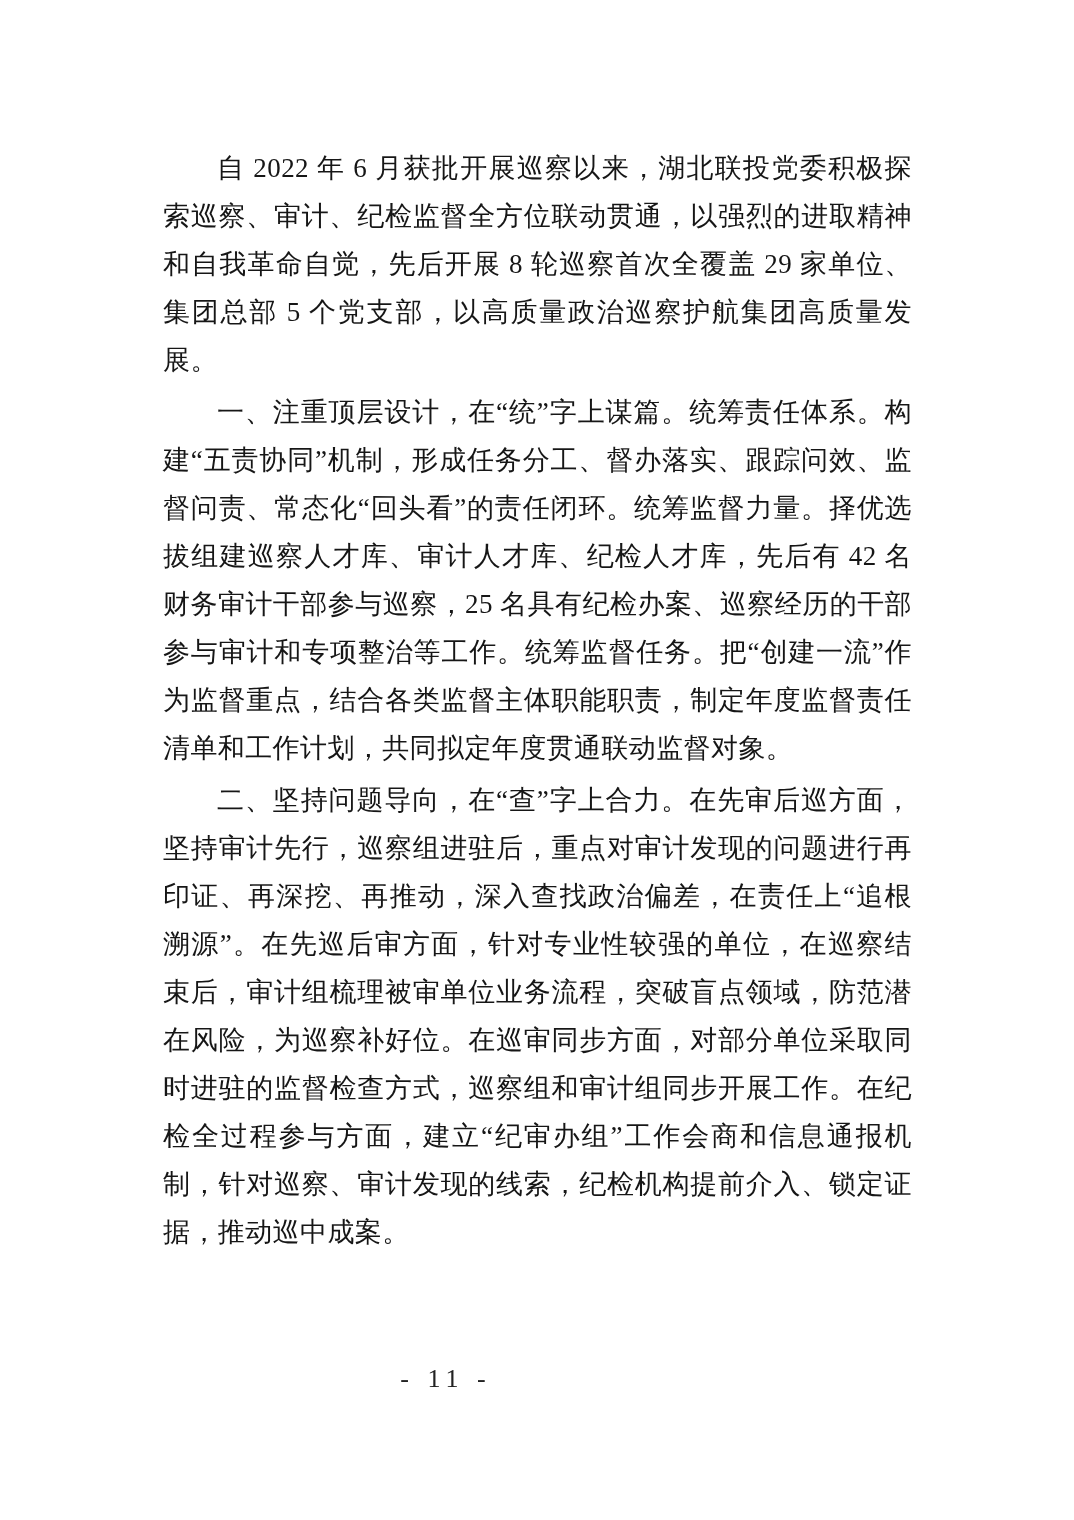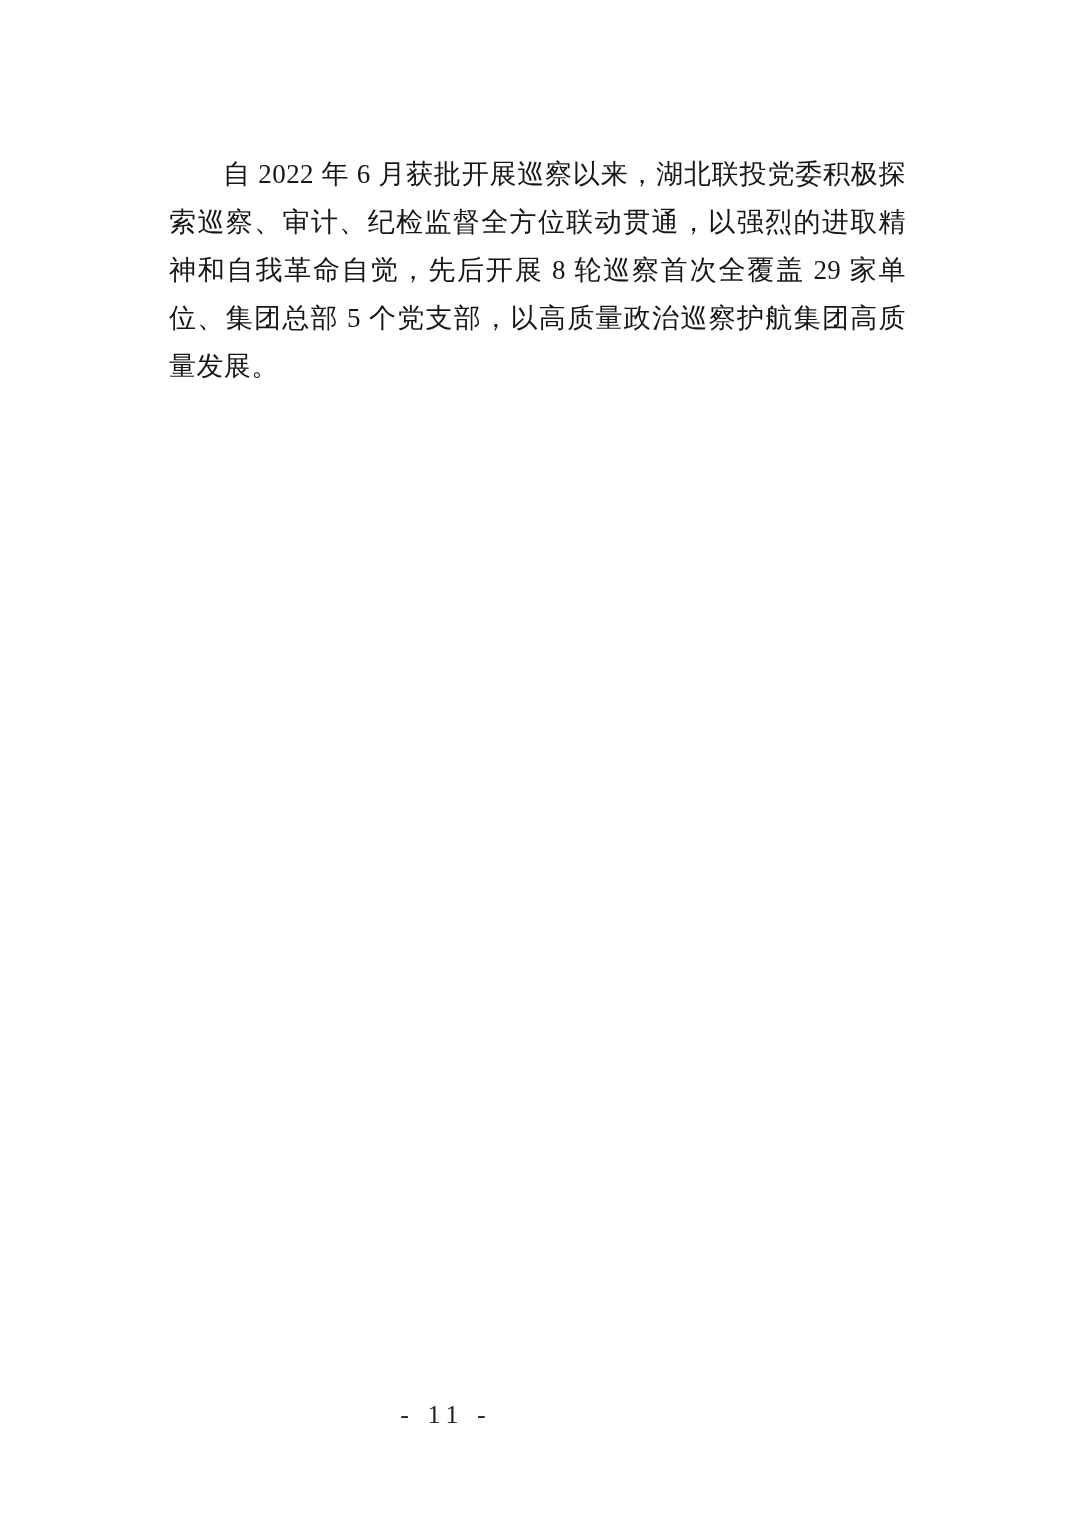--- a/index.html
+++ b/index.html
@@ -23,48 +23,50 @@
     height: 1520px;
     background: #ffffff;
   }
   .content {
     position: absolute;
     left: 159px;
     top: 140px;
     width: 757px;
   }
   .para {
-    margin: 10px;
+    margin: 4px;
     padding: 0;
     font-size: 27px;
     line-height: 48px;
     text-indent: 2em;
     text-align: justify;
     text-justify: inter-ideograph;
     letter-spacing: 0.4px;
     color: #161616;
     word-break: break-all;
   }
   .footer {
     position: absolute;
     left: 0;
-    top: 1400px;
+    top: 1364px;
     width: 892px;
     text-align: center;
   }
   .page-number {
     font-size: 26px;
     letter-spacing: 6px;
     color: #222222;
     font-family: "Liberation Serif", serif;
   }
 </style>
 </head>
 <body>
 
 <div class="page">
   <div class="content">
     <p class="para">自 2022 年 6 月获批开展巡察以来，湖北联投党委积极探索巡察、审计、纪检监督全方位联动贯通，以强烈的进取精神和自我革命自觉，先后开展 8 轮巡察首次全覆盖 29 家单位、集团总部 5 个党支部，以高质量政治巡察护航集团高质量发展。</p>
+    <p class="para">一、注重顶层设计，在“统”字上谋篇。统筹责任体系。构建“五责协同”机制，形成任务分工、督办落实、跟踪问效、监督问责、常态化“回头看”的责任闭环。统筹监督力量。择优选拔组建巡察人才库、审计人才库、纪检人才库，先后有 42 名财务审计干部参与巡察，25 名具有纪检办案、巡察经历的干部参与审计和专项整治等工作。统筹监督任务。把“创建一流”作为监督重点，结合各类监督主体职能职责，制定年度监督责任清单和工作计划，共同拟定年度贯通联动监督对象。</p>
+    <p class="para">二、坚持问题导向，在“查”字上合力。在先审后巡方面，坚持审计先行，巡察组进驻后，重点对审计发现的问题进行再印证、再深挖、再推动，深入查找政治偏差，在责任上“追根溯源”。在先巡后审方面，针对专业性较强的单位，在巡察结束后，审计组梳理被审单位业务流程，突破盲点领域，防范潜在风险，为巡察补好位。在巡审同步方面，对部分单位采取同时进驻的监督检查方式，巡察组和审计组同步开展工作。在纪检全过程参与方面，建立“纪审办组”工作会商和信息通报机制，针对巡察、审计发现的线索，纪检机构提前介入、锁定证据，推动巡中成案。</p>
   </div>
   <div class="footer">
     <span class="page-number">- 11 -</span>
   </div>
 </div>
 
 </body></html>

